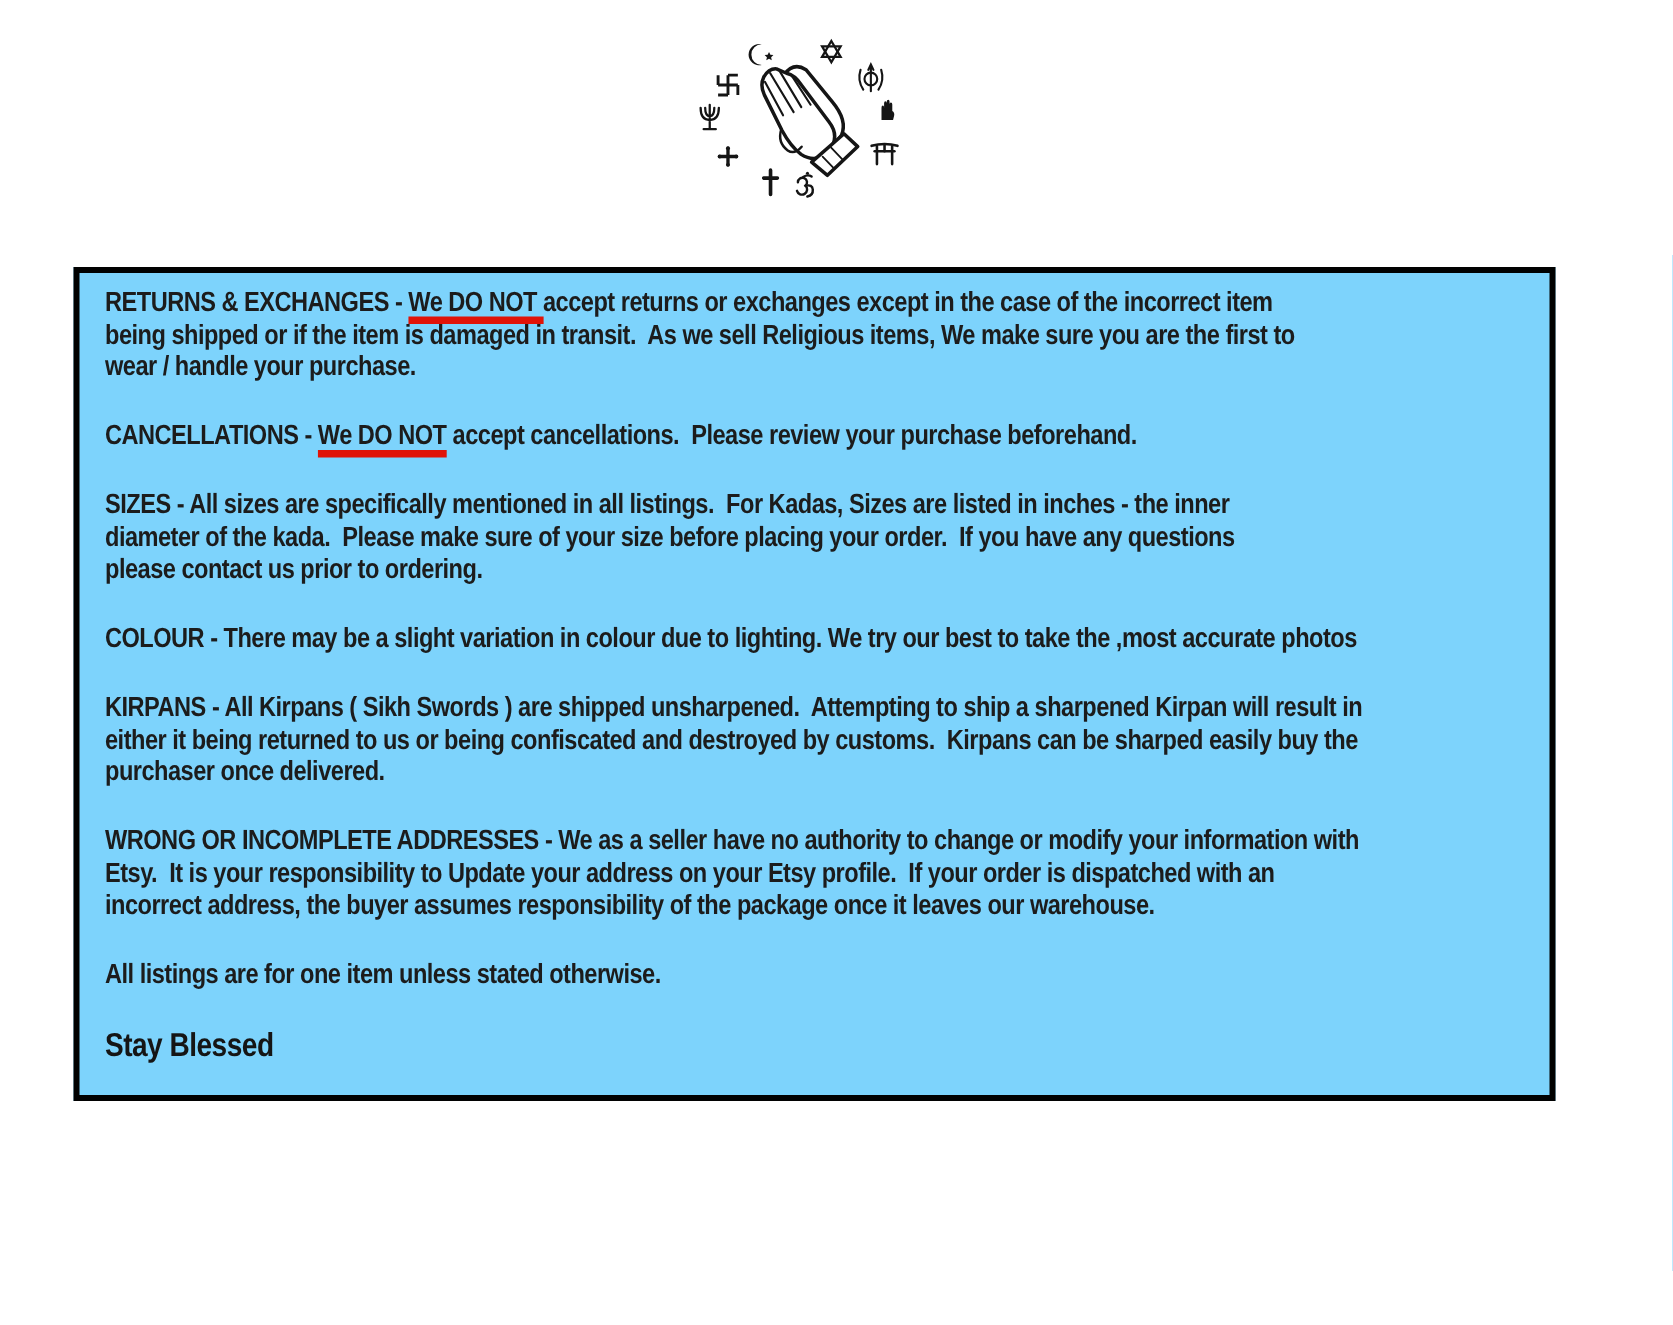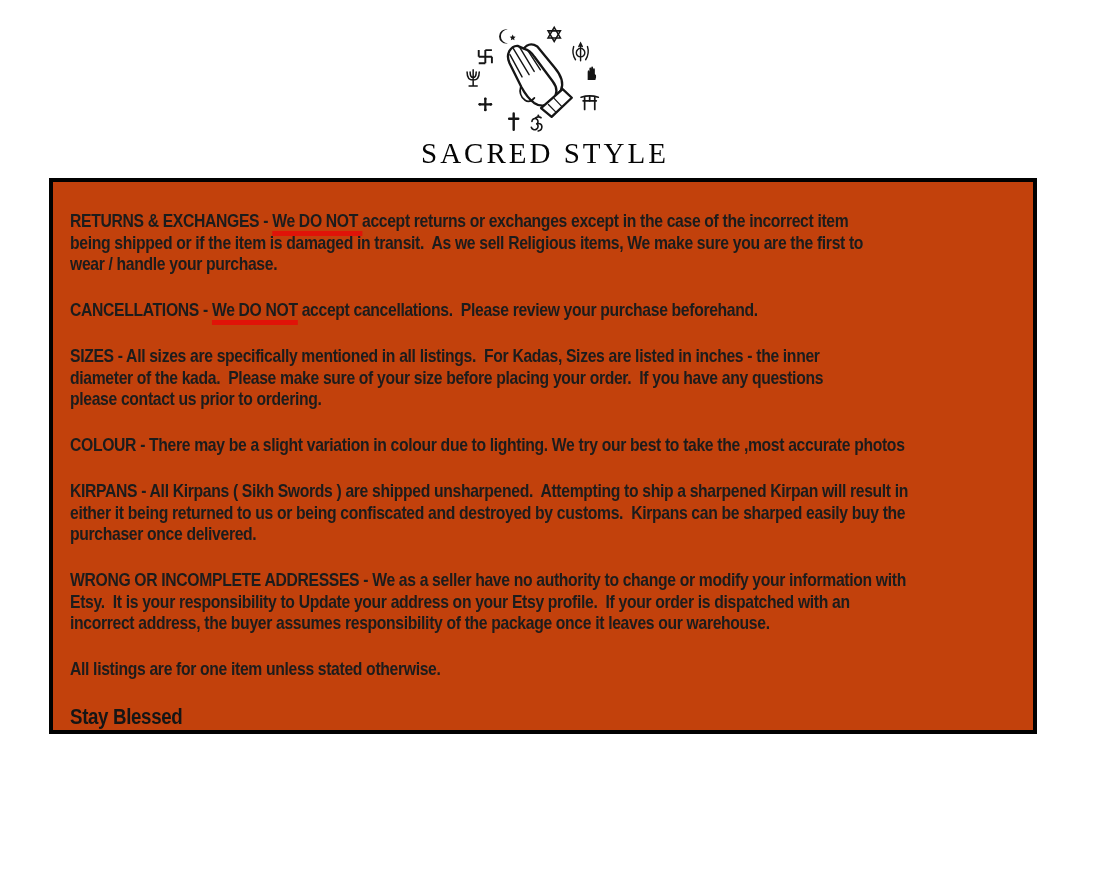--- a/index.html
+++ b/index.html
@@ -28,22 +28,22 @@
     margin-top: 1px;
   }
 
   
   .policy-box {
     position: absolute;
     left: 49px; top: 178px;
     width: 988px; height: 556px;
     box-sizing: border-box;
     border: 4px solid #010101;
-    background: #c2410c;
-    padding: 28px 0 0 17px;
+    background: #7dd3fc;
+    padding: 8px 0 0 17px;
     overflow: hidden;
   }
   .condense {
     transform: scaleX(0.85);
     transform-origin: 0 0;
     width: 1150px;
   }
   .para {
     margin: 0 0 24.5px 0;
     font-weight: bold;
@@ -125,21 +125,20 @@
       </g>
 
       <g transform="translate(76,102)" fill="none" stroke="#151515" stroke-width="1.6" stroke-linecap="round">
         <path d="M -6,-4 a 3,3 0 1 1 5,2.2 a 3.4,3.4 0 1 1 -5.6,3.4"></path>
         <path d="M -1,-1.8 q 4.5,-1 4.8,2.5 q 0.3,3.8 -3.6,4.6"></path>
         <path d="M -2.5,-7.5 Q 0.5,-9.5 3,-7.8"></path>
         <circle cx="0.3" cy="-10" r="1" fill="#151515" stroke="none"></circle>
       </g>
     </svg>
 
-    <div class="brand">SACRED STYLE</div>
   </header>
 
   <section class="policy-box">
     <div class="condense">
 
       <p class="para">
         <span class="line"><span>RETURNS &amp; EXCHANGES - </span><span class="redline">We DO NOT </span><span>accept returns or exchanges except in the case of the incorrect item</span></span>
         <span class="line">being shipped or if the item is damaged in transit.  As we sell Religious items, We make sure you are the first to</span>
         <span class="line">wear / handle your purchase.</span>
       </p>

